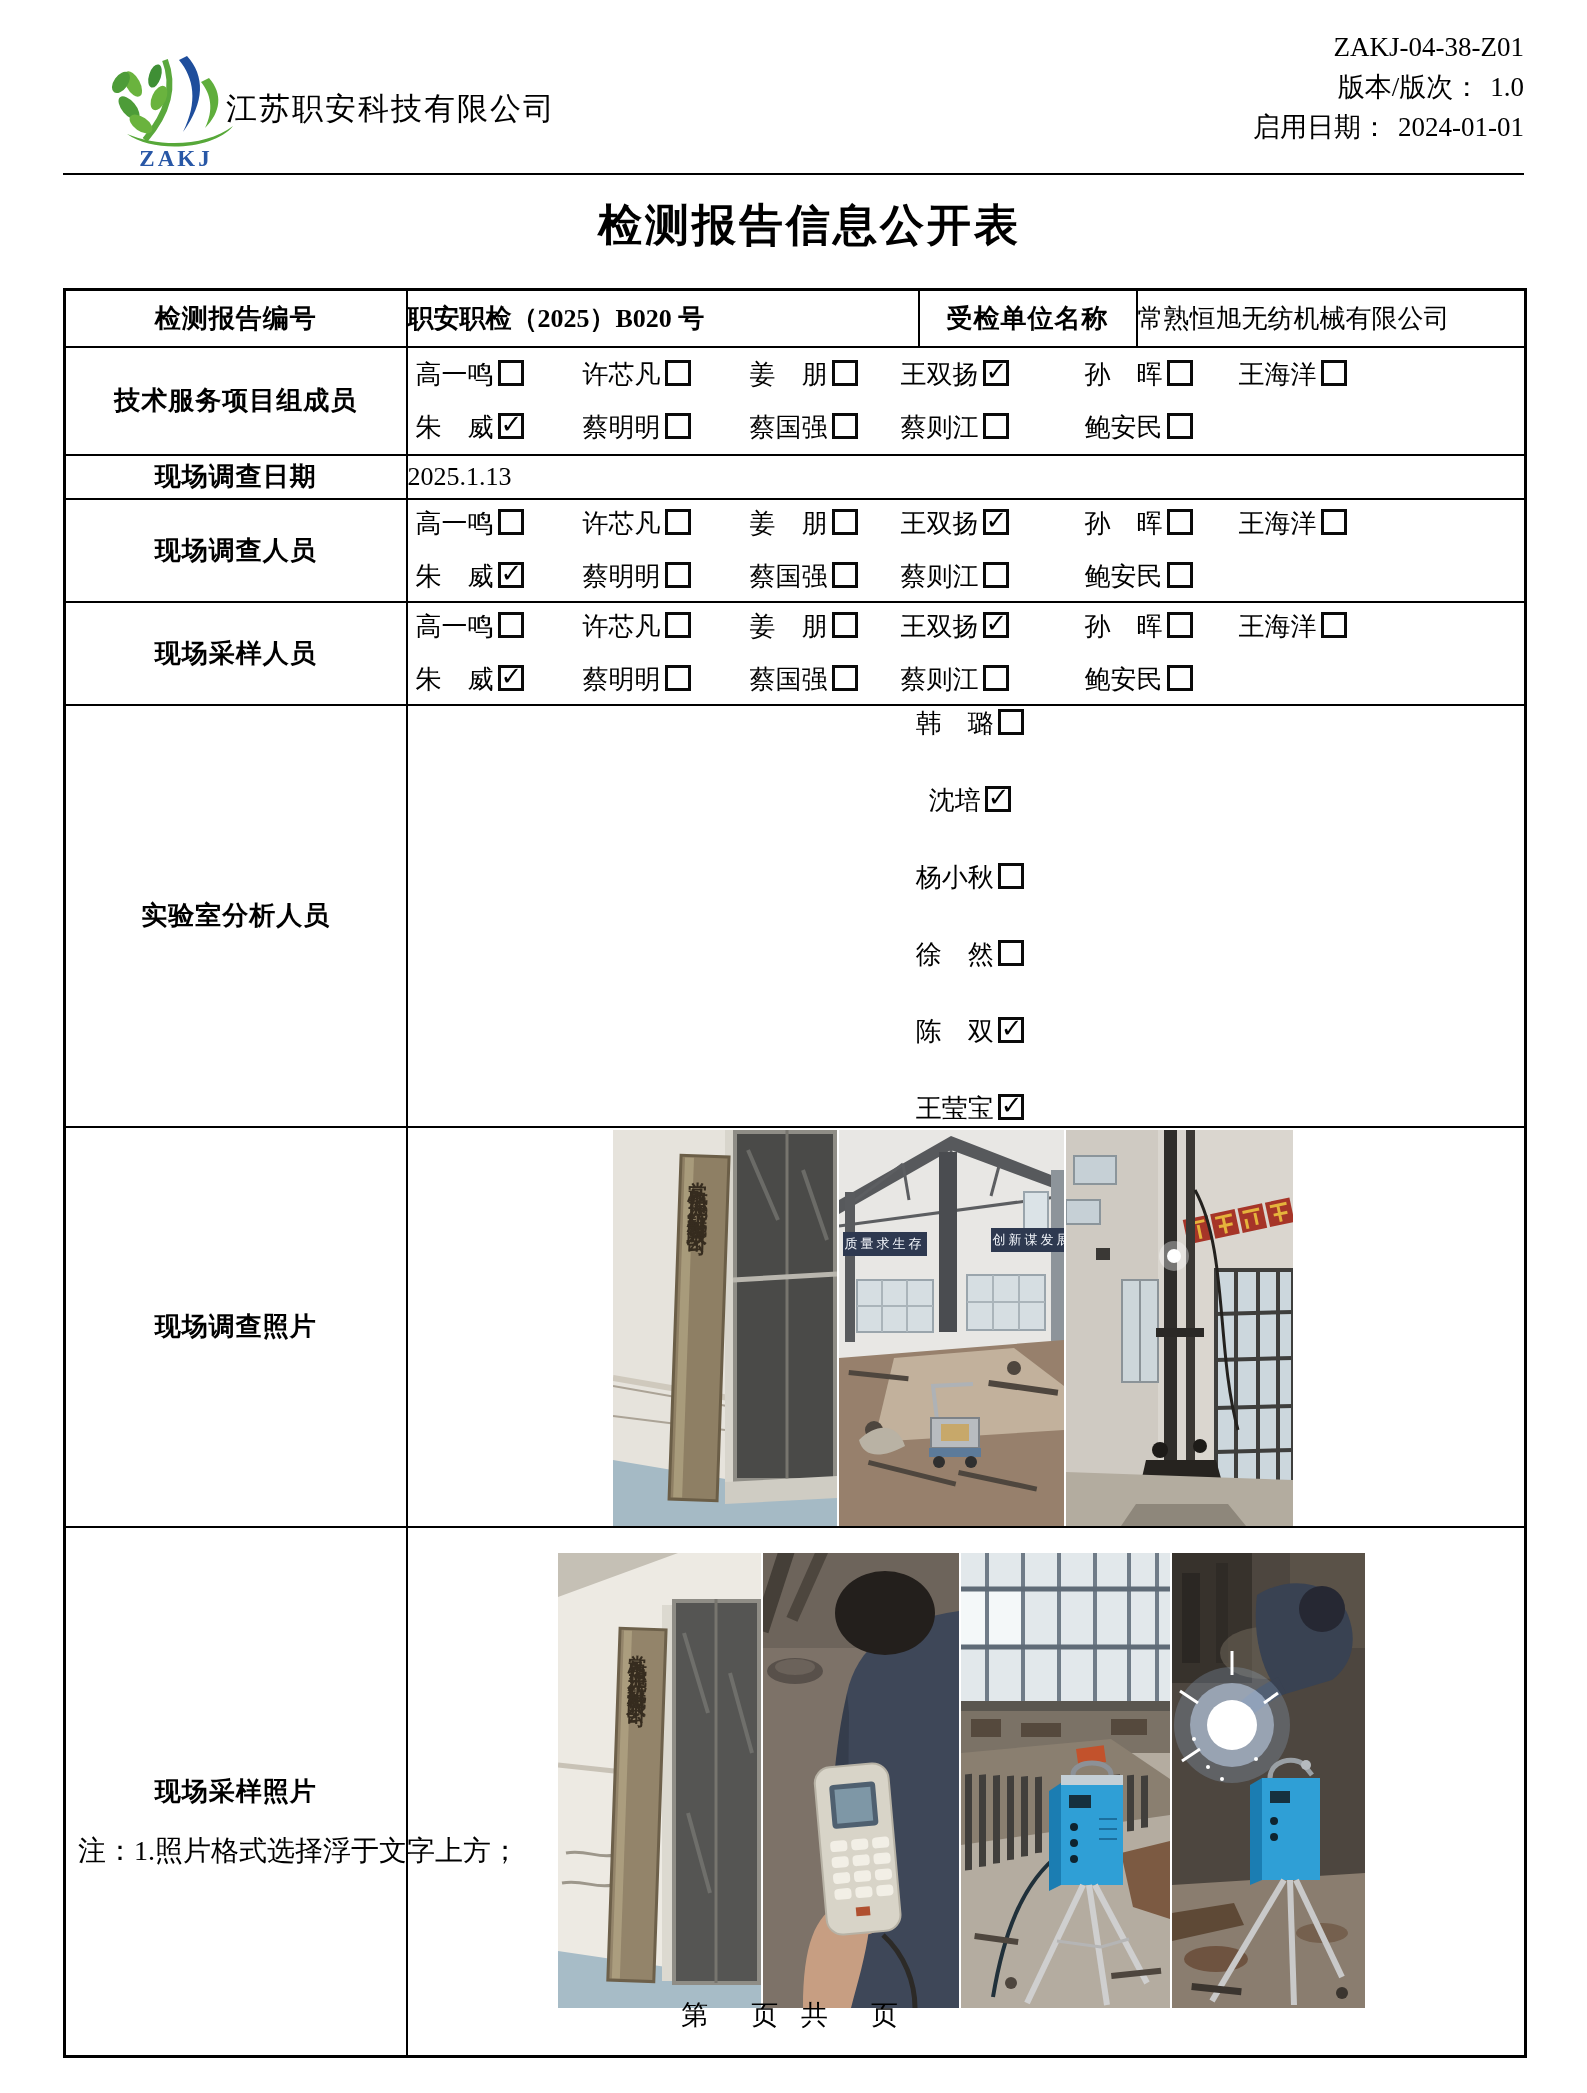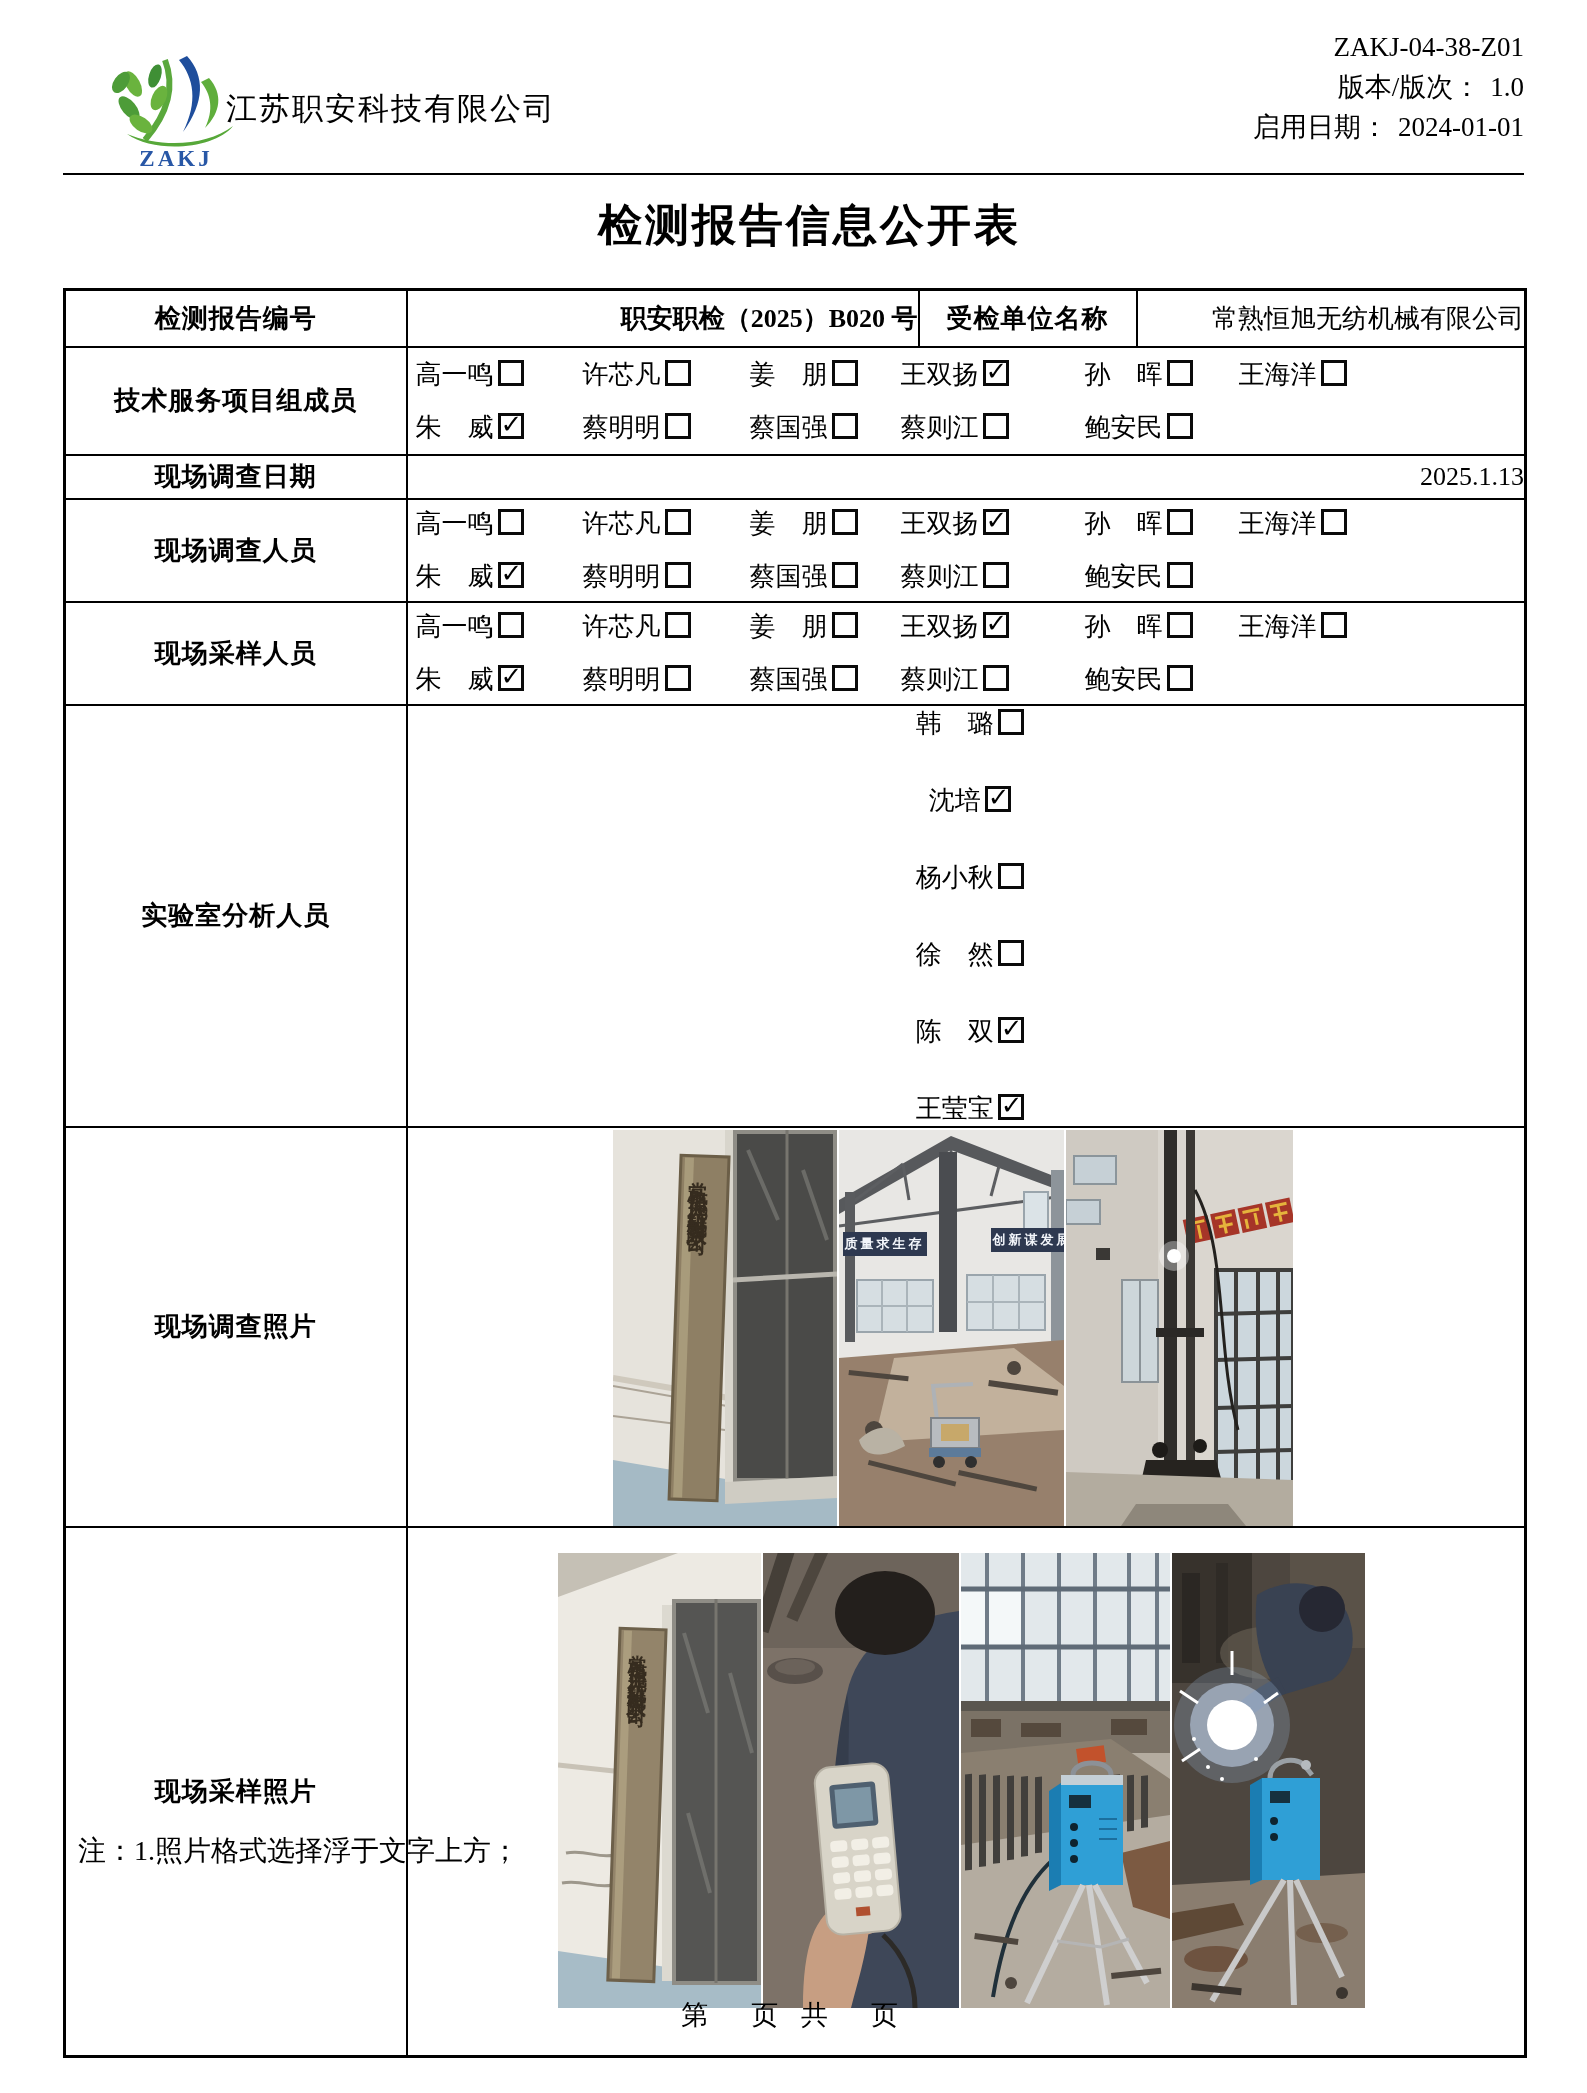--- a/index.html
+++ b/index.html
@@ -17,40 +17,40 @@
   .header-rule{position:absolute;left:0;top:173px;width:1461px;border-top:2px solid #000;}
 
   .doc-title{position:absolute;left:16px;top:196px;width:1461px;text-align:center;
         font-size:44px;font-weight:bold;letter-spacing:3px;}
 
   
   table.form{position:absolute;left:0;top:288px;width:1461px;border-collapse:collapse;
         table-layout:fixed;border:3px solid #000;}
   table.form td{border:2px solid #000;padding:0;vertical-align:middle;overflow:hidden;}
   td.lbl{font-weight:bold;text-align:center;font-size:26px;letter-spacing:1px;}
-  td.val{text-align:right;font-size:26px;}
+  td.val{text-align:left;font-size:26px;}
   .bold{font-weight:bold;}
 
   
   .stafflist{display:grid;grid-template-columns:167px 167px 151px 184px 154px 1fr;
         align-content:center;row-gap:18px;padding-left:8px;height:100%;box-sizing:border-box;}
   .labrow{display:flex;gap:42px;align-items:center;padding-left:8px;height:100%;box-sizing:border-box;flex-direction:column;}
   .person{white-space:nowrap;font-size:26px;}
   .cb{display:inline-block;width:20px;height:20px;border:3px solid #0a0a0a;margin-left:4px;
         vertical-align:-3px;position:relative;background:#fff;}
   .cb.checked::after{content:"✓";position:absolute;left:0px;top:-7px;font-size:26px;
         font-weight:bold;font-family:"DejaVu Sans",sans-serif;}
 
   
   td.photocell{position:relative;}
   .ph{position:absolute;overflow:hidden;background:#ddd;}
   .ph svg{position:absolute;left:0;top:0;display:block;}
   .sign-text{position:absolute;writing-mode:vertical-rl;text-orientation:upright;
         color:#362c1f;font-weight:bold;}
-  .board{position:absolute;background:#2e3950;color:#f2f5fa;font-size:13px;font-weight:bold;
+  .board{position:absolute;background:#2e3950;color:#f2f5fa;font-size:13px;font-weight:normal;
         padding:3px 2px;letter-spacing:3px;white-space:nowrap;}
 
   .note{position:absolute;left:7px;top:1832px;font-size:28px;margin-left:8px;}
   .page-footer{position:absolute;left:0;top:1997px;width:1461px;text-align:center;
         font-size:27px;letter-spacing:8px;}
 </style>
 </head>
 <body>
 
 <div class="page">

